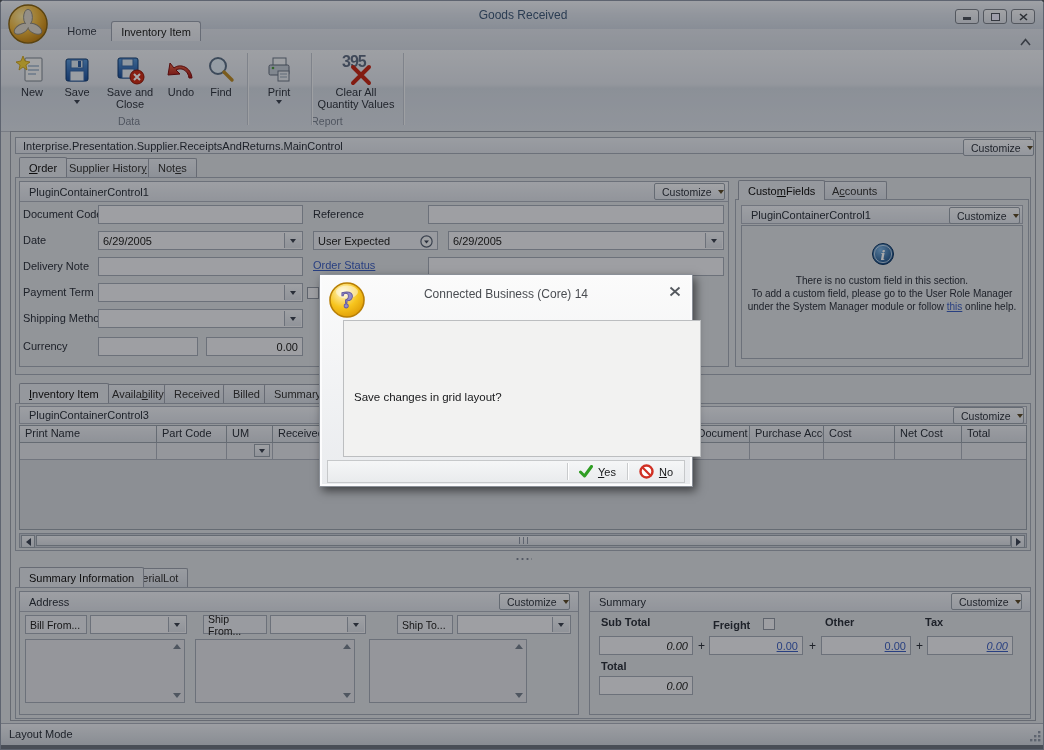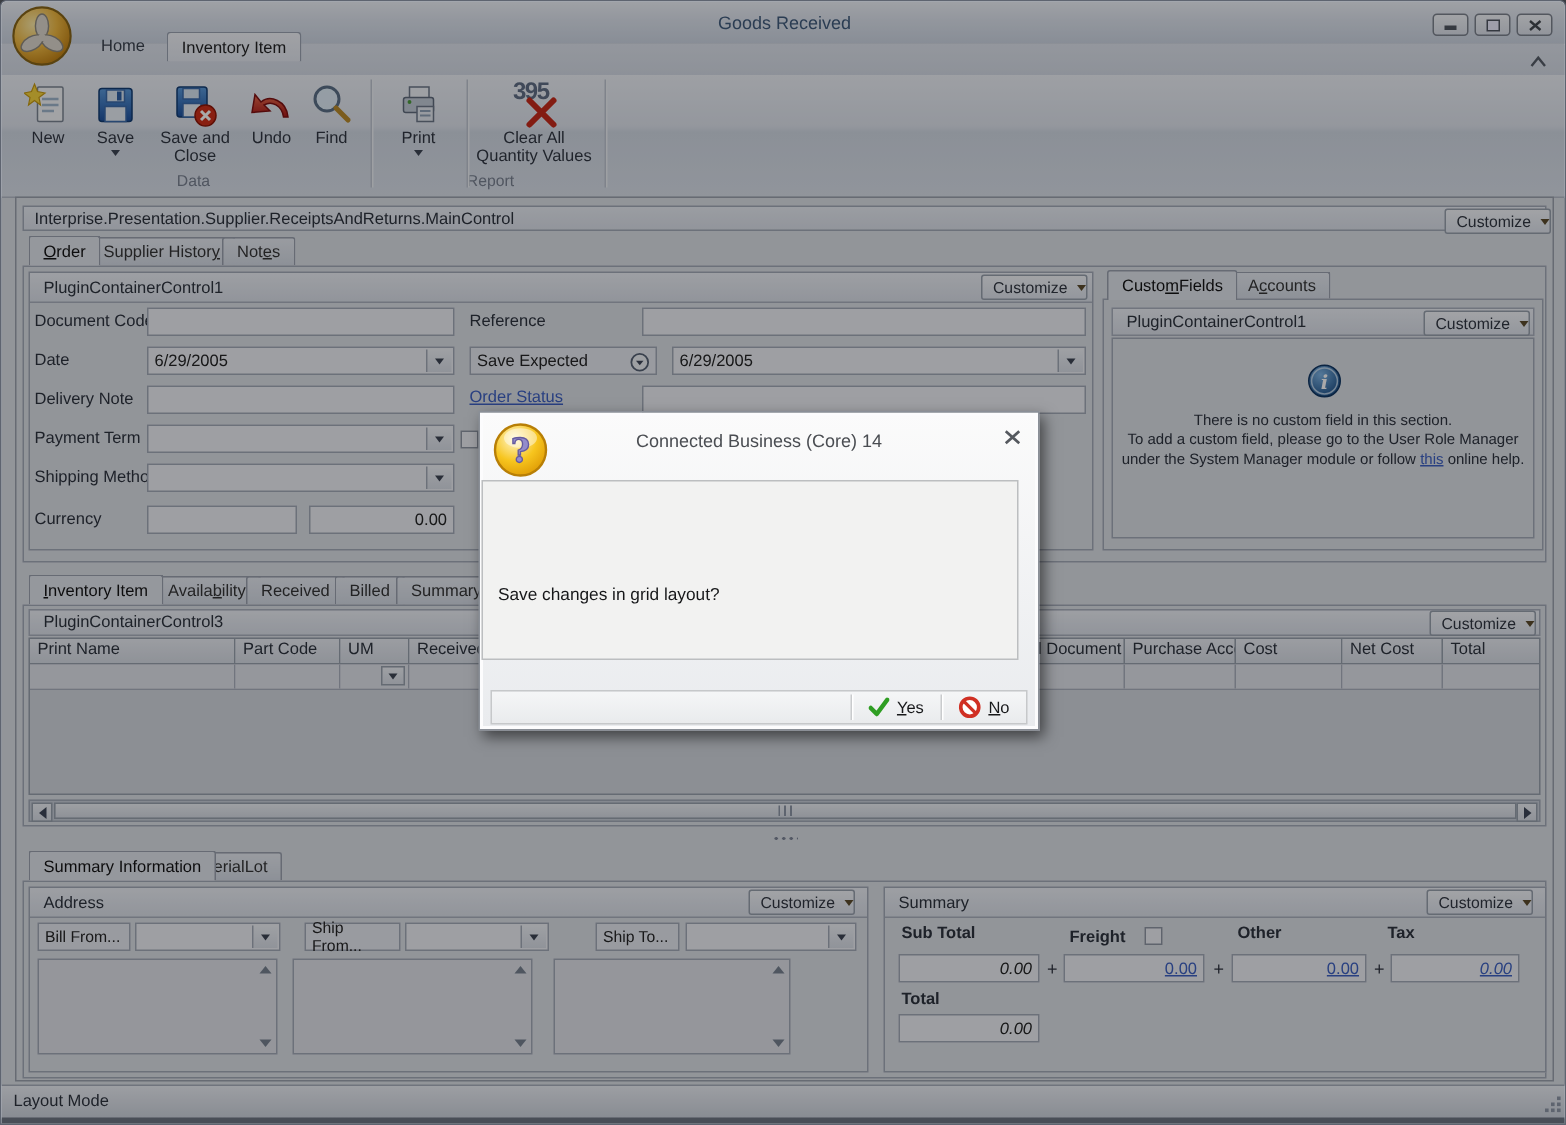--- a/index.html
+++ b/index.html
@@ -62,21 +62,21 @@
   
   .statusbar{left:0;top:722px;width:1044px;height:22px;background:linear-gradient(#eceff4,#ccd2db);
              border-top:1px solid #a9afba;font-size:11px;color:#2b313b;}
   .bottom-edge{left:0;top:744px;width:1044px;height:6px;background:#6d7480;}
   
   .dim{left:0;top:0;width:1044px;height:750px;background:rgba(5,6,10,0.345);z-index:50;}
   .dialog{left:318px;top:273px;width:374px;height:213px;z-index:60;
           background:linear-gradient(#fbfbfb,#e9ebee);border:1px solid #8a8f97;box-sizing:border-box;
           box-shadow:inset 0 0 0 2px #fcfcfd,3px 4px 9px rgba(0,0,0,.55);}
   .dlg-title{left:0;right:0;top:12px;text-align:center;font-size:12px;color:#4a4d52;}
-  .dlg-panel{left:1px;top:45px;width:358px;height:120px;background:#f2f2f1;border:1px solid #bcbec0;box-sizing:border-box;padding-left:12px;}
+  .dlg-panel{left:23px;top:45px;width:358px;height:137px;background:#f2f2f1;border:1px solid #bcbec0;box-sizing:border-box;padding-left:12px;}
   .dlg-msg{left:10px;top:70px;font-size:11.5px;color:#17181a;}
   .dlg-btnbar{left:7px;top:185px;width:358px;height:23px;background:linear-gradient(#f5f6f7,#e9ebed);
               border:1px solid #c6c8ca;box-sizing:border-box;display:flex;align-items:center;justify-content:flex-end;}
   .dlg-sep{width:1px;height:17px;background:#c9cbcd;box-shadow:1px 0 0 #fff;}
   .dlgbtn{display:flex;align-items:center;gap:5px;font-size:11px;color:#17181a;padding:0 11px;height:21px;}
   .cust-caret{width:0;height:0;border-left:3px solid transparent;border-right:3px solid transparent;border-top:4px solid #5a4a2a;}
   .grip-lines{width:9px;height:7px;background:repeating-linear-gradient(90deg,#8d96a5 0 1px,transparent 1px 4px);}
   .dots4{width:17px;height:2px;background:radial-gradient(circle,#7c8494 1px,transparent 1.2px);background-size:5px 2px;}
 </style>
 </head>
@@ -245,21 +245,21 @@
   <div class="a ipt" style="left:427px;top:204px;width:296px;height:19px;"></div>
 
   <span class="a lbl" style="left:22px;top:233px;">Date</span>
   <div class="a ipt" style="left:97px;top:230px;width:205px;height:19px;">
     <span>6/29/2005</span>
     <div class="cb-arrow">
         <div class="tri-down"></div>
       </div>
   </div>
   <div class="a ipt" style="left:312px;top:230px;width:125px;height:19px;background:#e7eaf0;">
-    <span>Save Expected</span>
+    <span>User Expected</span>
     <svg style="position:absolute;right:4px;top:3px;" width="13" height="13" viewBox="0 0 13 13">
       <circle cx="6.5" cy="6.5" r="5.6" fill="#eef1f5" stroke="#556072" stroke-width="1.2"></circle>
       <path d="M4 5.5 L6.5 8.5 L9 5.5 Z" fill="#3c4556"></path>
     </svg>
   </div>
   <div class="a ipt" style="left:447px;top:230px;width:276px;height:19px;">
     <span>6/29/2005</span>
     <div class="cb-arrow">
         <div class="tri-down"></div>
       </div>

